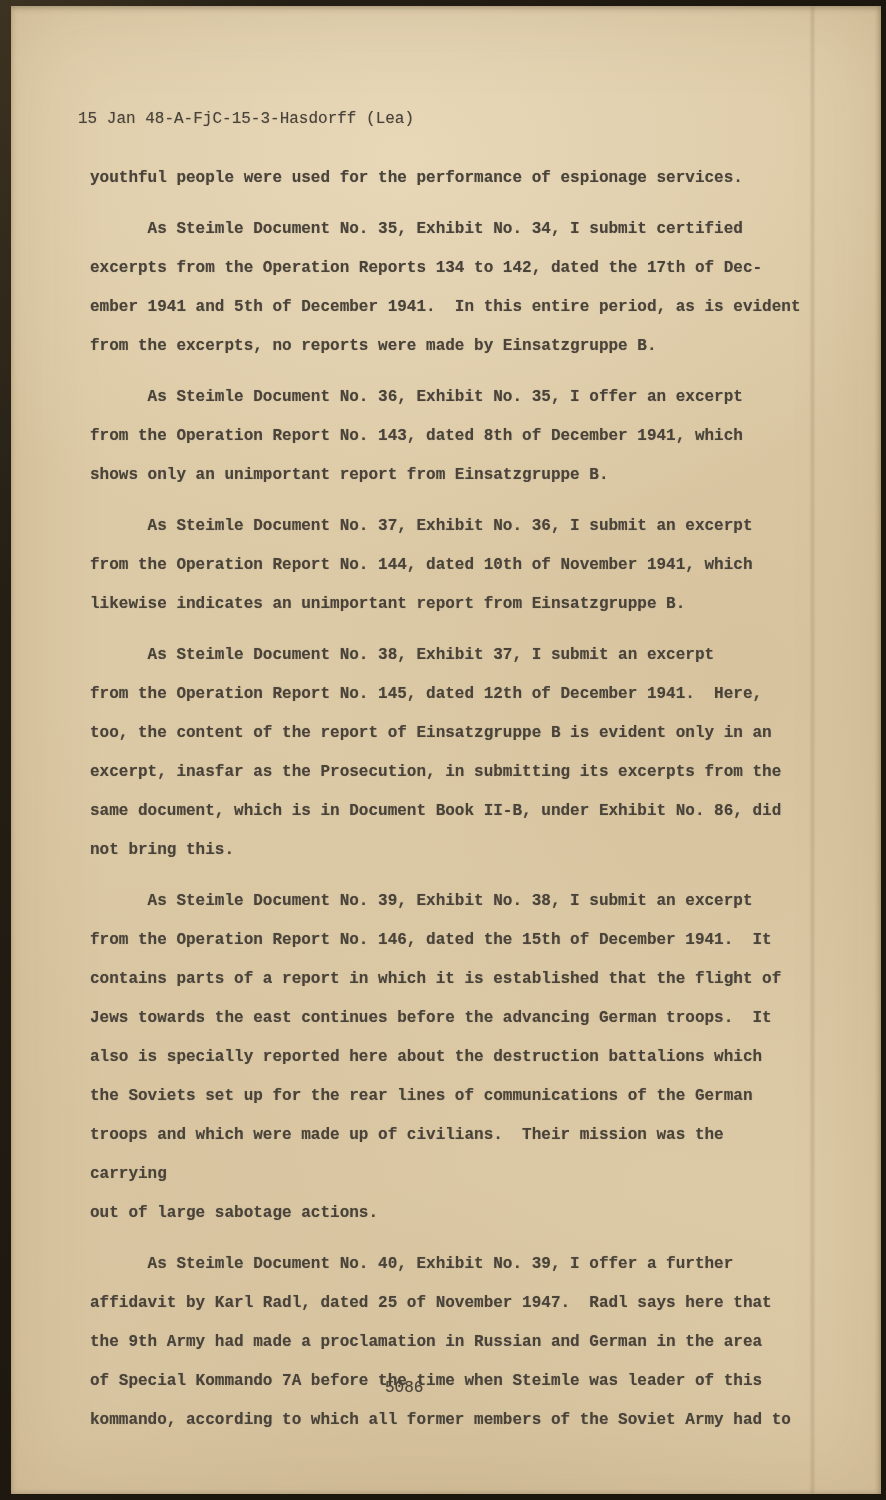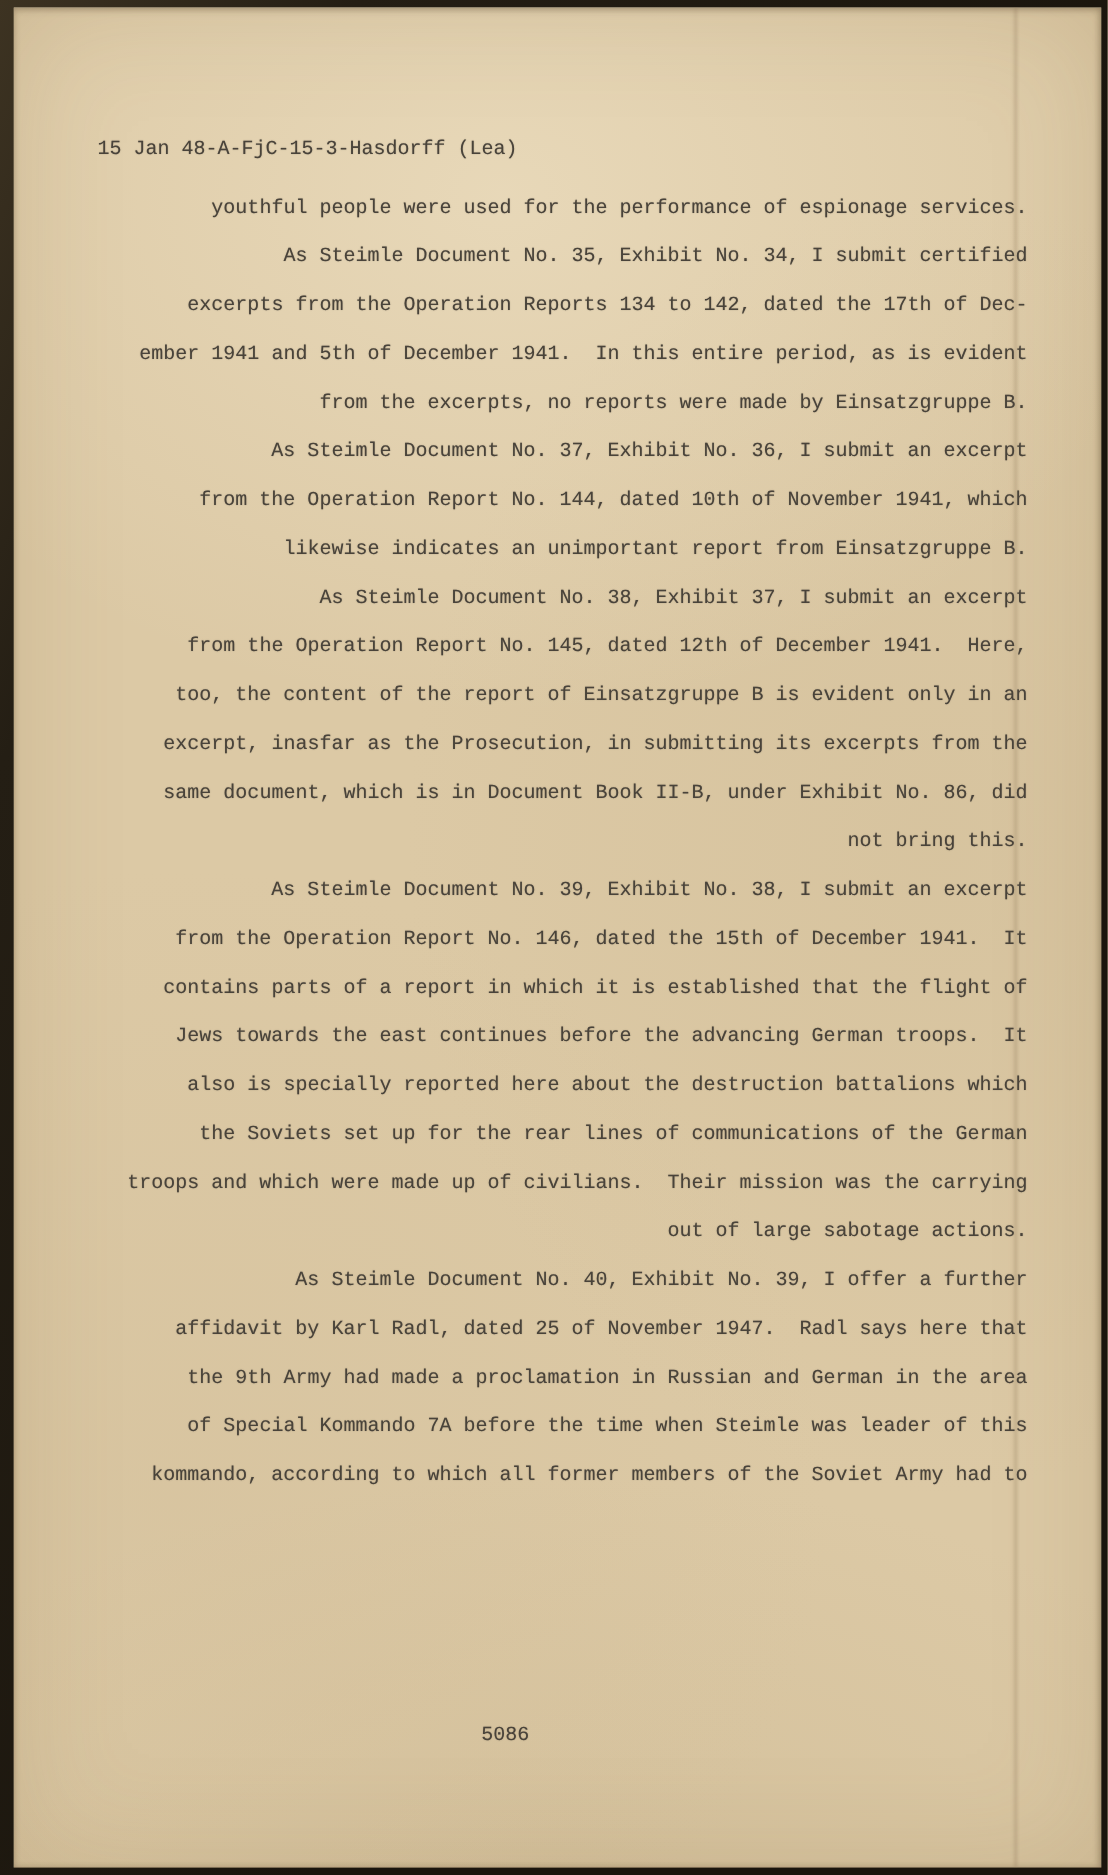--- a/index.html
+++ b/index.html
@@ -33,39 +33,39 @@
     position: absolute;
     left: 800px; top: 0; bottom: 0;
     width: 3px;
     background: rgba(146, 124, 92, 0.30);
     filter: blur(1.3px);
   }
   .typed {
     color: var(--ink, #49433a);
     text-shadow: 0 0 1px rgba(73, 67, 58, 0.45);
     letter-spacing: 0;
-    text-align: right;
   }
   .header-block {
     position: absolute;
     left: 67px; top: 46px;
     font-size: 16px;
     line-height: 27px;
     white-space: pre;
   }
   .text-block {
     position: absolute;
     left: 67px; top: 141px;
     width: 744px;
     font-size: 16px;
     line-height: 39px;
   }
   .text-block p {
-    margin: 0;
+    margin: 12px;
     white-space: pre-wrap;
+    font-weight: bold;
   }
   .page-number {
     position: absolute;
     left: 374px; top: 1363px;
     font-size: 16px;
     line-height: 39px;
     white-space: pre;
   }
 </style>
 </head>
@@ -79,20 +79,23 @@
     <div class="header-block typed">
       <div>15 Jan 48-A-FjC-15-3-Hasdorff (Lea)</div>
     </div>
 
     <div class="text-block typed">
       <p>youthful people were used for the performance of espionage services.</p>
       <p>      As Steimle Document No. 35, Exhibit No. 34, I submit certified
 excerpts from the Operation Reports 134 to 142, dated the 17th of Dec-
 ember 1941 and 5th of December 1941.  In this entire period, as is evident
 from the excerpts, no reports were made by Einsatzgruppe B.</p>
+      <p>      As Steimle Document No. 36, Exhibit No. 35, I offer an excerpt
+from the Operation Report No. 143, dated 8th of December 1941, which
+shows only an unimportant report from Einsatzgruppe B.</p>
       <p>      As Steimle Document No. 37, Exhibit No. 36, I submit an excerpt
 from the Operation Report No. 144, dated 10th of November 1941, which
 likewise indicates an unimportant report from Einsatzgruppe B.</p>
       <p>      As Steimle Document No. 38, Exhibit 37, I submit an excerpt
 from the Operation Report No. 145, dated 12th of December 1941.  Here,
 too, the content of the report of Einsatzgruppe B is evident only in an
 excerpt, inasfar as the Prosecution, in submitting its excerpts from the
 same document, which is in Document Book II-B, under Exhibit No. 86, did
 not bring this.</p>
       <p>      As Steimle Document No. 39, Exhibit No. 38, I submit an excerpt

